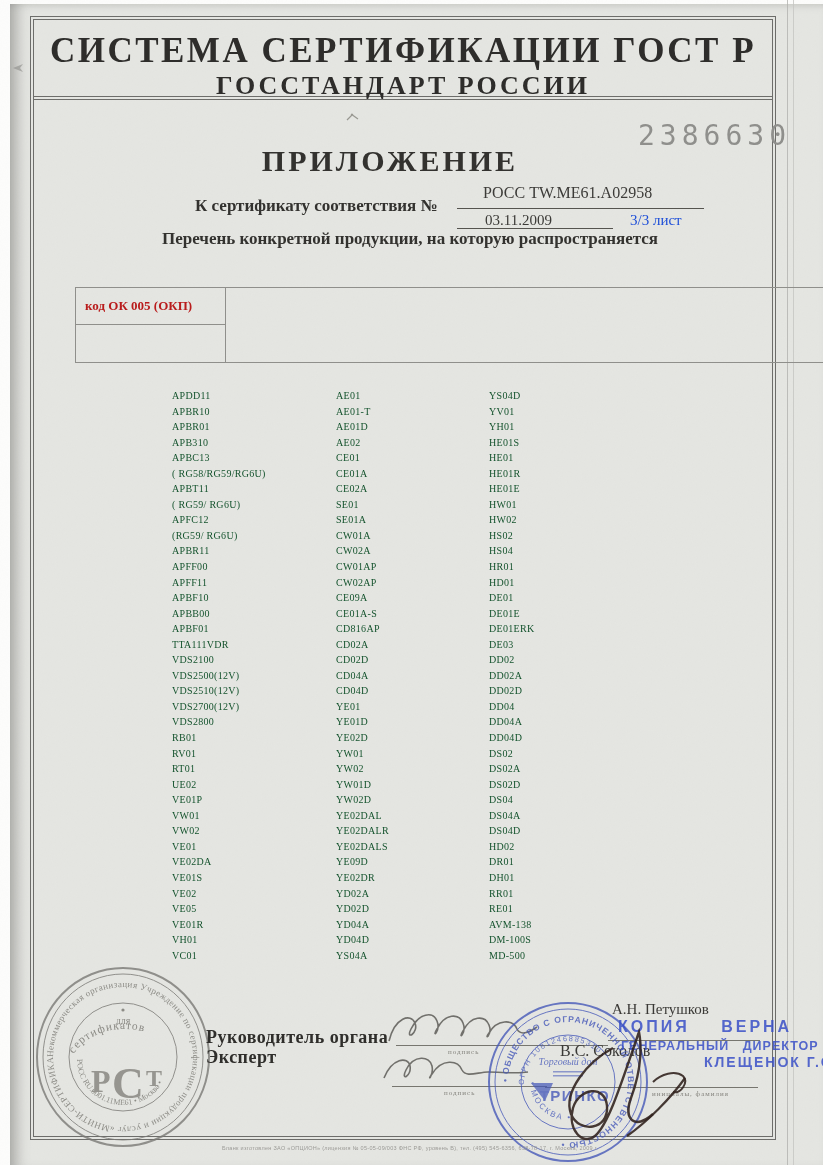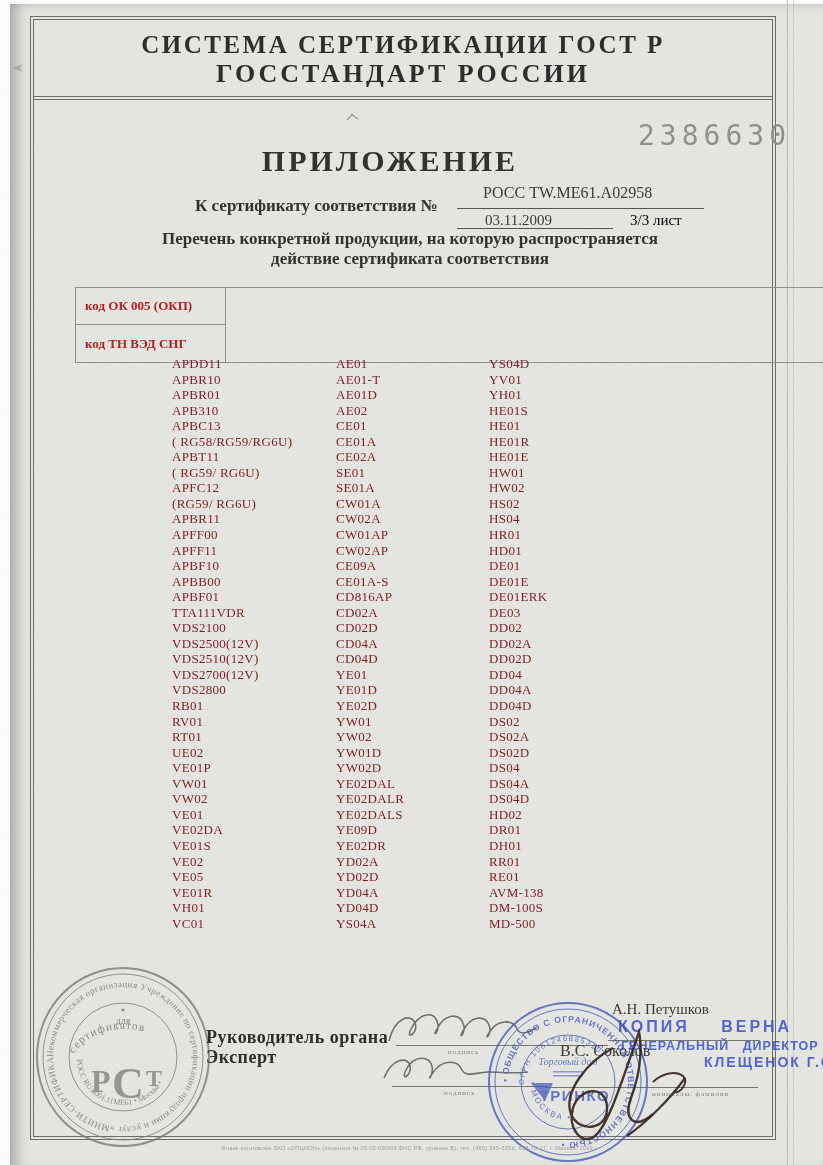--- a/index.html
+++ b/index.html
@@ -4,38 +4,38 @@
 <style>
   html,body{margin:0;padding:0;}
   body{width:823px;height:1165px;background:#fdfdfc;font-family:"Liberation Serif",serif;overflow:hidden;}
   .page{position:relative;width:823px;height:1165px;}
   .paper{position:absolute;left:10px;top:4px;right:0;bottom:0;background:#e5e6e2;
          box-shadow:inset 16px 0 14px -10px rgba(90,90,88,.45), inset 0 6px 8px -6px rgba(120,120,118,.35);}
   .noise{position:absolute;left:0;top:0;width:100%;height:100%;opacity:.5;pointer-events:none;}
   .scan-edge{position:absolute;left:787px;top:0;width:5px;height:1165px;border-left:1px solid #b3b3b0;border-right:1px solid #c6c6c3;opacity:.8;}
   .frame{position:absolute;left:30px;top:16px;width:746px;height:1124px;border:4px double #6d6d6a;box-sizing:border-box;}
   .header-box{position:absolute;left:0;top:0;width:100%;height:80px;border-bottom:4px double #6d6d6a;box-sizing:border-box;text-align:center;color:#2e2d2b;}
-  .header-line1{padding-top:11px;font-size:25px;font-weight:bold;letter-spacing:2.5px;}
+  .header-line1{padding-top:11px;font-size:35px;font-weight:bold;letter-spacing:2.5px;}
   .header-line2{font-size:26px;font-weight:bold;letter-spacing:3px;}
   .abs{position:absolute;}
   .serial{left:638px;top:119px;font-family:"DejaVu Sans Mono",monospace;font-size:28px;color:#8f8f8c;letter-spacing:5px;}
   .doc-title{left:0;top:144px;width:780px;text-align:center;font-size:30px;font-weight:bold;letter-spacing:3px;color:#33322f;}
   .cert-label{left:195px;top:196px;font-size:17px;font-weight:bold;color:#33322f;}
   .cert-number{left:457px;top:184px;width:247px;height:25px;border-bottom:1.5px solid #55544f;padding-left:26px;font-size:16px;color:#3c3b38;box-sizing:border-box;}
   .cert-date{left:457px;top:212px;width:156px;height:17px;border-bottom:1.5px solid #55544f;padding-left:28px;font-size:15px;color:#3c3b38;box-sizing:border-box;}
-  .cert-sheet{left:630px;top:212px;font-size:15px;color:#000000;}
+  .cert-sheet{left:630px;top:212px;font-size:15px;color:#1d4ed8;}
   .subtitle1{left:0;top:229px;width:820px;text-align:center;font-size:17px;font-weight:bold;color:#33322f;}
   .subtitle2{left:0;top:249px;width:820px;text-align:center;font-size:17px;font-weight:bold;color:#33322f;}
   .codes-table{left:53px;top:287px;width:774px;height:76px;border:1px solid #8f8f8b;box-sizing:border-box;display:grid;grid-template-columns:150px 302px 268px;color:#b91c1c;margin-left:22px;}
   .codes-table .cell{border-right:1px solid #8f8f8b;display:flex;align-items:center;justify-content:center;text-align:center;font-size:13px;font-weight:bold;line-height:1.25;padding:2px 14px;}
   .codes-table .cell:last-child{border-right:none;}
   .col1wrap{display:grid;grid-template-rows:1fr 1fr;border-right:1px solid #8f8f8b;}
   .col1wrap .subcell{display:flex;align-items:center;padding-left:9px;font-size:13px;font-weight:bold;}
   .col1wrap .subcell:first-child{border-bottom:1px solid #8f8f8b;}
-  .code-col{top:356px;font-size:13px;color:#7f1d1d;letter-spacing:.3px;}
+  .code-col{top:388px;font-size:10px;color:#14532d;letter-spacing:.3px;}
   .code-col .code-row{height:15.55px;line-height:15.55px;white-space:nowrap;}
   .c1{left:172px;width:165px;}
   .c2{left:336px;width:150px;}
   .c3{left:489px;width:150px;}
   .sig-label{font-size:18px;font-weight:bold;color:#2f2e2b;letter-spacing:.5px;}
   .rule{border-top:1px solid #77766f;height:0;}
   .tiny-cap{font-size:7px;color:#85847e;letter-spacing:1px;}
   .person-name{font-size:15px;color:#3a3936;}
   .stamp-blue-text{font-family:"Liberation Sans",sans-serif;font-weight:bold;color:#3a50c8;opacity:.85;white-space:nowrap;}
   .fine-print{left:222px;top:1145px;width:470px;font-size:5.5px;color:#9b9a96;letter-spacing:.3px;font-family:"Liberation Sans",sans-serif;}
@@ -74,26 +74,24 @@
 
   <div class="abs serial">2386630</div>
   <div class="abs cert-label">К сертификату соответствия №</div>
 
   <div class="abs doc-title">ПРИЛОЖЕНИЕ</div>
   <div class="abs cert-number">РОСС TW.ME61.A02958</div>
   <div class="abs cert-date">03.11.2009</div>
   <div class="abs cert-sheet">3/3 лист</div>
 
   <div class="abs subtitle1">Перечень конкретной продукции,  на которую распространяется</div>
-  <div class="abs subtitle2">действие сертификата соответствия</div>
 
   <div class="abs codes-table">
     <div class="col1wrap">
       <div class="subcell">код ОК 005 (ОКП)</div>
-      <div class="subcell">код ТН ВЭД СНГ</div>
     </div>
   </div>
 
   <div class="abs code-col c1">
       <div class="code-row">APDD11</div>
       <div class="code-row">APBR10</div>
       <div class="code-row">APBR01</div>
       <div class="code-row">APB310</div>
       <div class="code-row">APBC13</div>
       <div class="code-row">( RG58/RG59/RG6U)</div>

